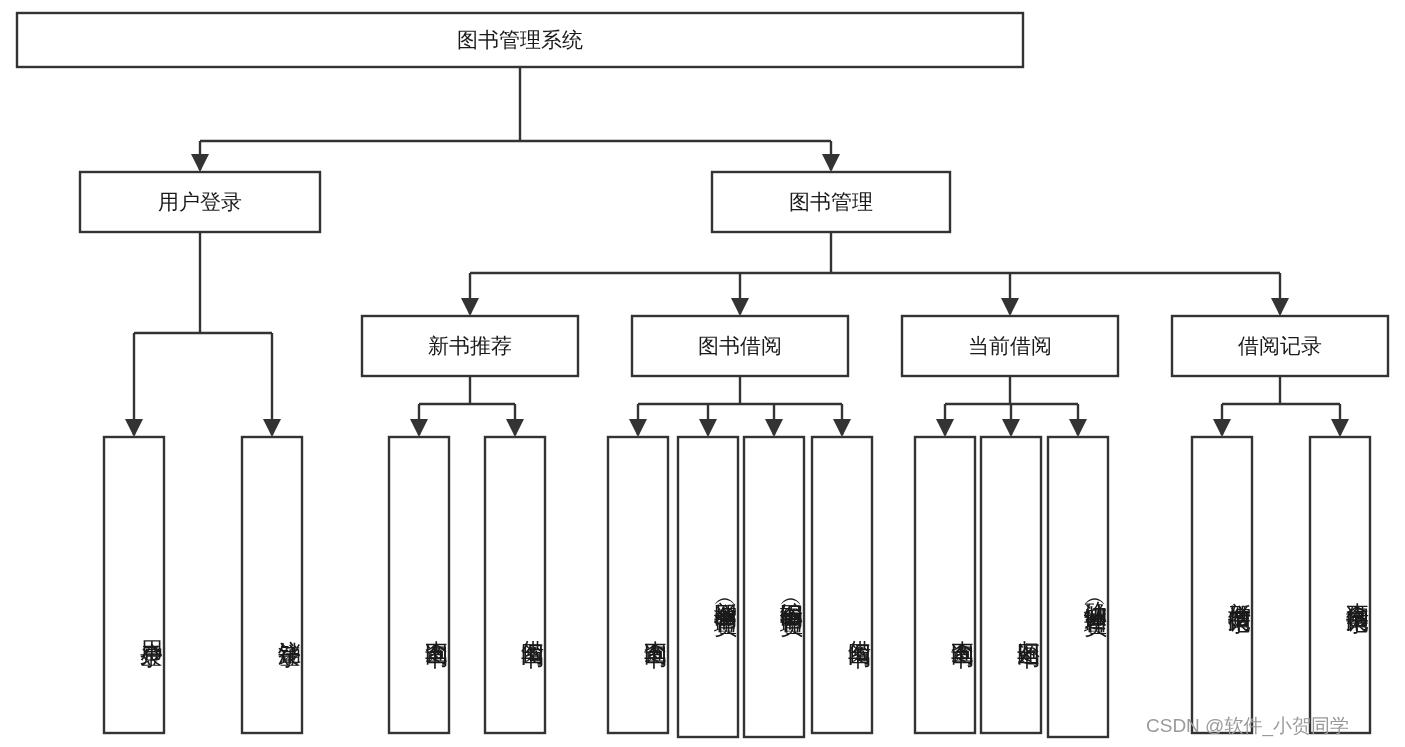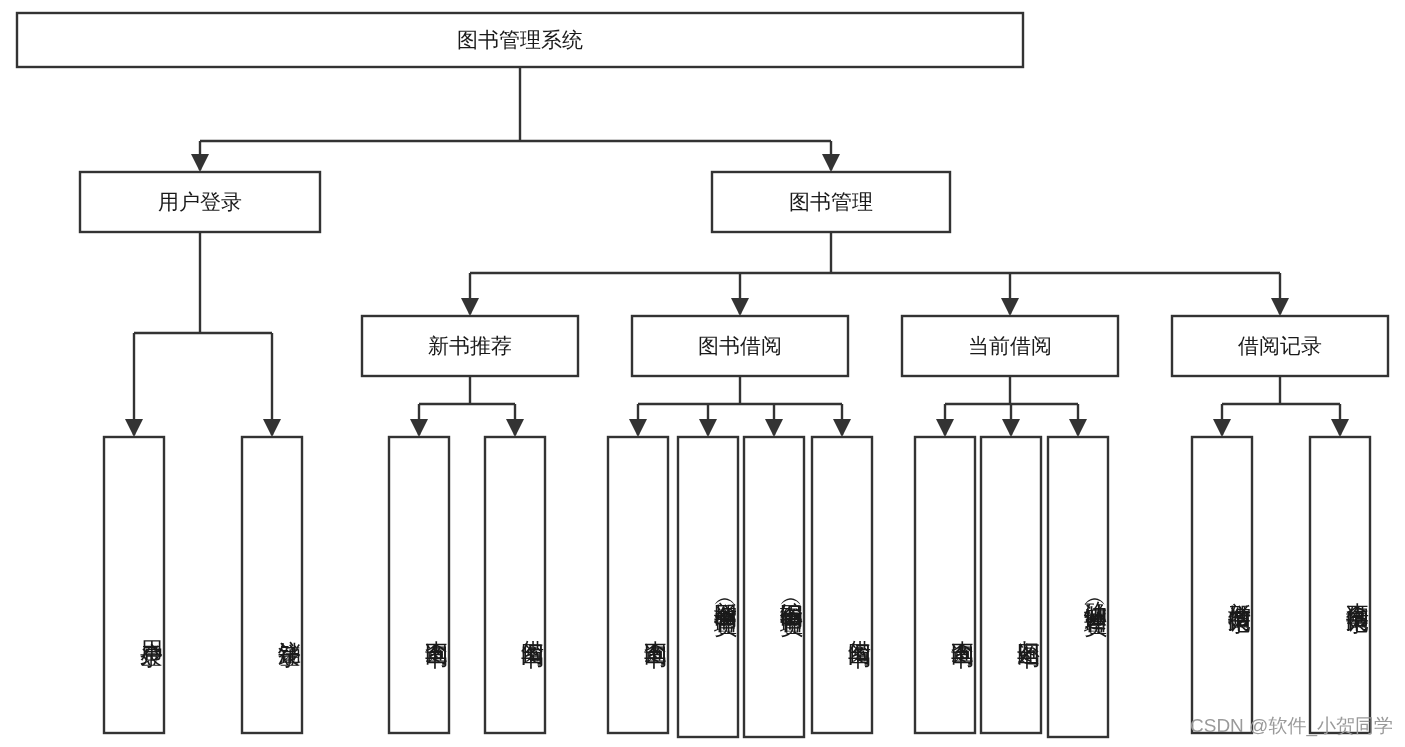--- a/index.html
+++ b/index.html
@@ -63,21 +63,21 @@
     justify-content: center;
     white-space: nowrap;
     pointer-events: none;
   }
   .watermark {
     position: absolute;
     font-family: "Liberation Sans", "DejaVu Sans", sans-serif;
     font-size: 19px;
     color: #9a9a9a;
     white-space: nowrap;
-    left: 1190px;
+    left: 1146px;
     top: 713px;
   }
 </style>
 </head>
 <body>
 
 <div id="diagram-root">
 
   <svg id="flow-svg" viewBox="0 0 1405 747">
     <g id="connectors">

